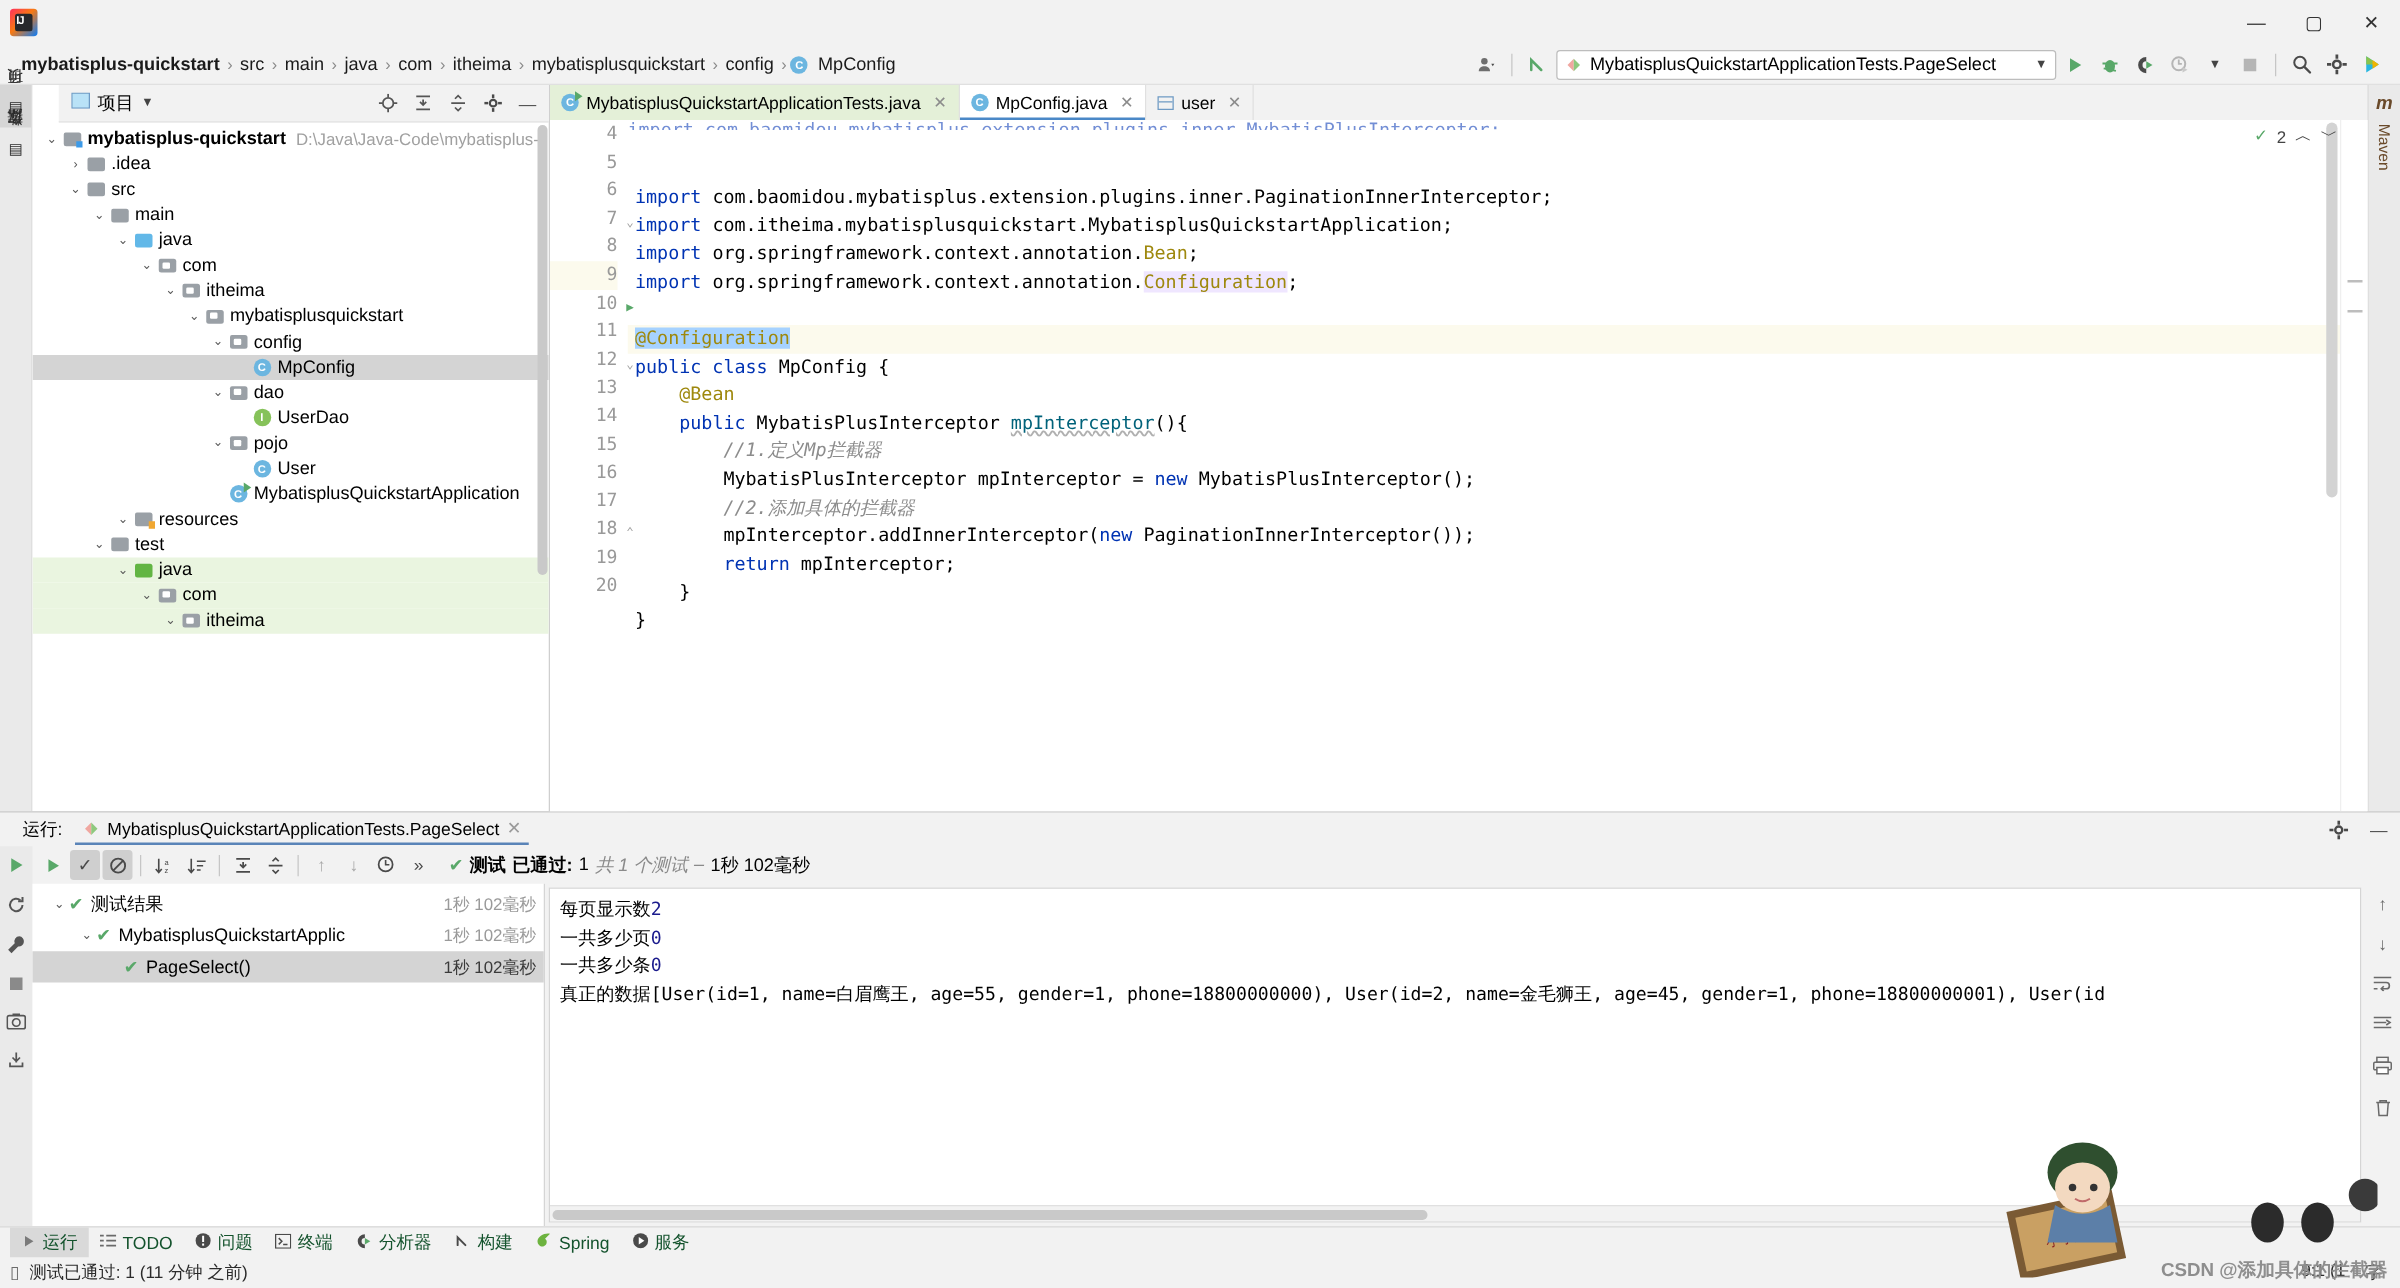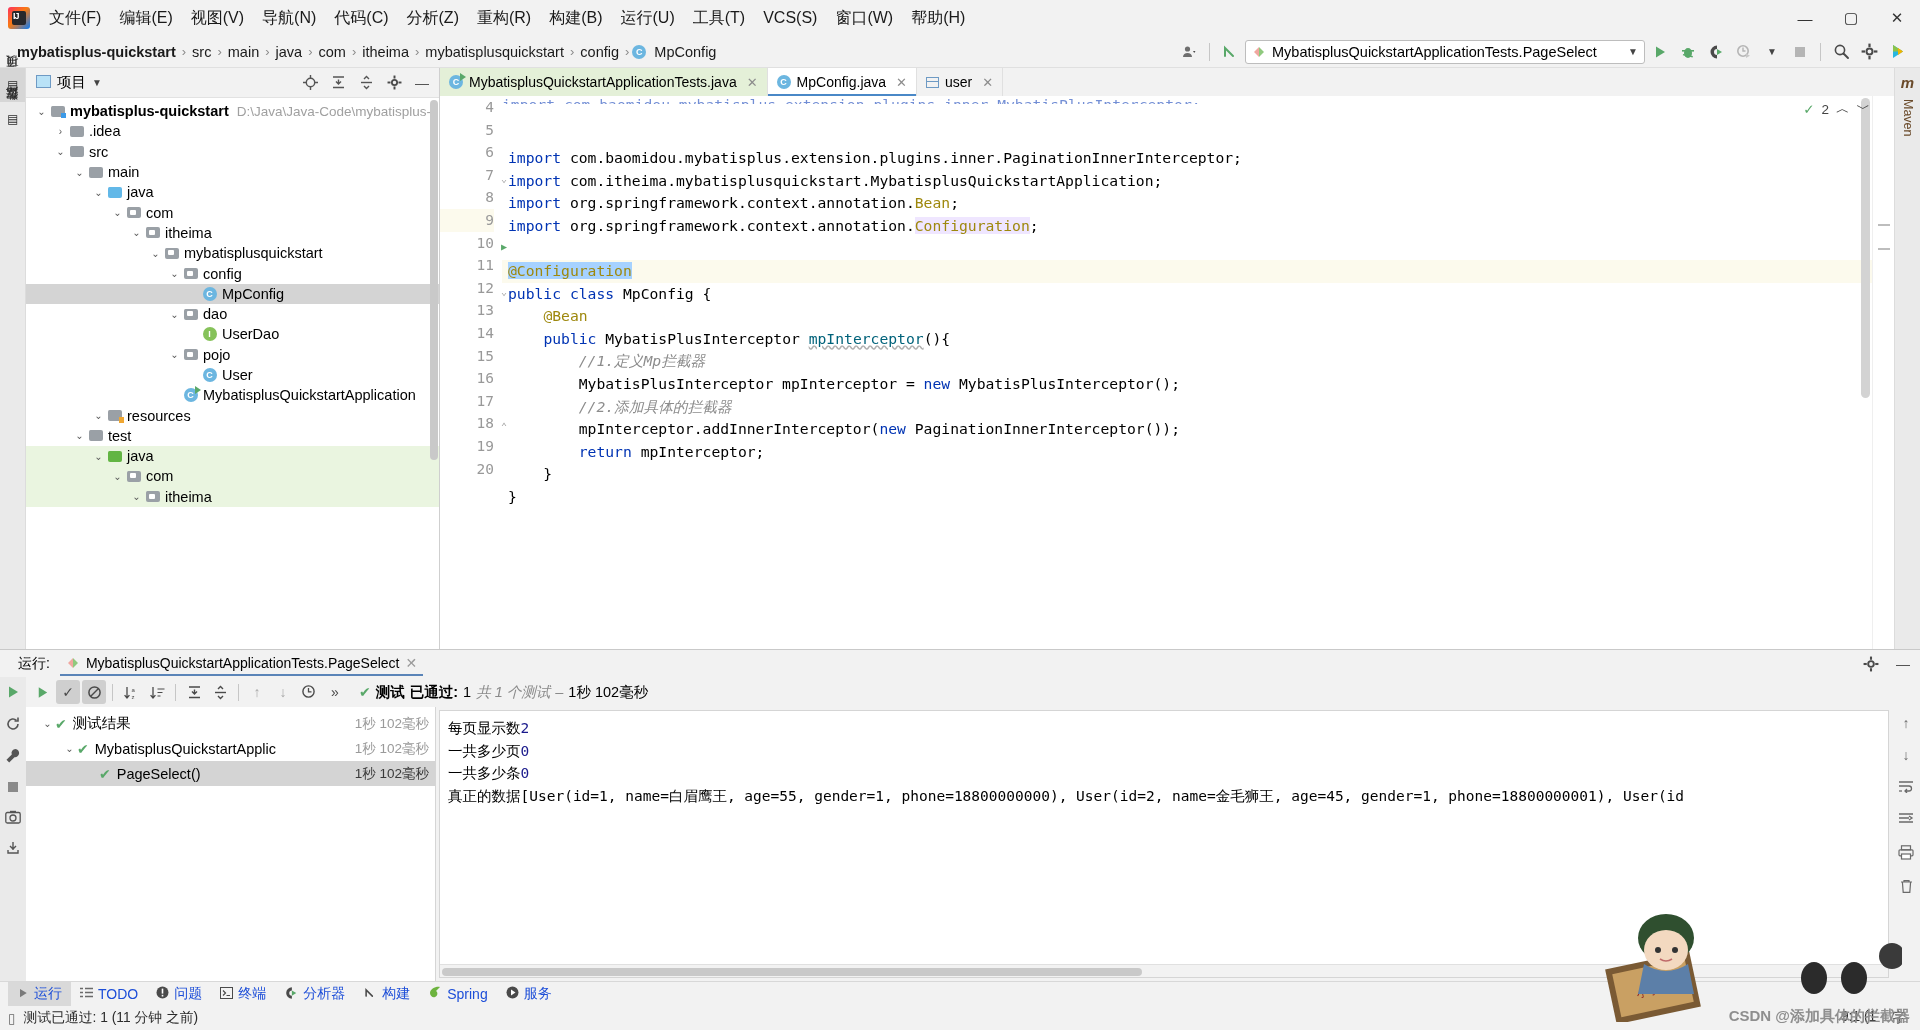--- a/index.html
+++ b/index.html
@@ -40,21 +40,21 @@
   .mid { flex: 1; display: flex; min-height: 0; }
   .leftrail, .rightrail { width: 26px; background: #eaeaea; display: flex; flex-direction: column; align-items: center; flex: none; border-right: 1px solid #dcdcdc; }
   .rightrail { border-right: none; border-left: 1px solid #dcdcdc; }
   .rail-tab { writing-mode: vertical-rl; font-size: 12.5px; padding: 8px 4px; color: #2b2b2b; display: flex; align-items: center; gap: 4px; }
   .rail-tab.active { background: #d6d6d6; }
   .rail-tab.rot180 { writing-mode: vertical-rl; transform: rotate(180deg); }
   .rail-ico { font-size: 12px; }
 
   
   .project { width: 414px; background: #fff; display: flex; flex-direction: column; flex: none; border-right: 1px solid #cfcfcf; }
-  .proj-head { height: 30px; background: #f2f2f2; display: flex; align-items: center; padding: 0 6px 0 10px; gap: 6px; border-bottom: 1px solid #e2e2e2; flex: none; }
+  .proj-head { height: 30px; background: #f2f2f2; display: flex; align-items: center; padding: 0 6px 0 10px; gap: 6px; border-bottom: 1px solid #e2e2e2; flex: none; margin-left: 21px; }
   .proj-title { font-size: 14.5px; }
   .proj-head .spacer { flex: 1; }
   .ph-ico { width: 22px; height: 22px; display: flex; align-items: center; justify-content: center; color: #555; font-size: 14px; }
   .tree { flex: 1; overflow: hidden; padding-top: 3px; font-size: 14.5px; position: relative; }
   .trow { height: 20.3px; display: flex; align-items: center; white-space: nowrap; }
   .trow.sel { background: #d4d4d4; }
   .trow.green { background: #eaf5e0; }
   .twist { width: 15px; text-align: center; font-size: 10px; color: #5a5a5a; flex: none; }
   .ticon { width: 17px; margin-right: 4px; flex: none; display: inline-flex; align-items: center; justify-content: center; }
   .tlabel.bold { font-weight: bold; }
@@ -135,53 +135,38 @@
   .console { flex: 1; overflow: hidden; font-family: "DejaVu Sans Mono", monospace; font-size: 14.5px; padding: 6px 0 0 8px; }
   .cline { height: 22.5px; line-height: 22.5px; white-space: pre; }
   .num { color: #1a1a8c; }
   .hbar { height: 13px; background: #f2f2f2; border-top: 1px solid #e0e0e0; position: relative; flex: none; }
   .hbar i { position: absolute; left: 2px; top: 3px; width: 700px; height: 8px; background: #c9c9c9; border-radius: 4px; }
   .con-rail { width: 28px; background: #f2f2f2; display: flex; flex-direction: column; align-items: center; gap: 16px; padding-top: 8px; flex: none; }
   .cr-ico { color: #6a6a6a; font-size: 14px; }
 
   
   .statusbar { height: 25px; background: #f2f2f2; display: flex; align-items: center; padding-left: 8px; font-size: 14px; flex: none; border-top: 1px solid #d8d8d8; }
-  .sb-item { display: flex; align-items: center; gap: 5px; padding: 3px 9px; color: #1d4ed8; }
+  .sb-item { display: flex; align-items: center; gap: 5px; padding: 3px 9px; color: #14532d; }
   .sb-item.active { background: #d9d9d9; }
   .sb2 { height: 24px; background: #f2f2f2; display: flex; align-items: center; padding: 0 14px 0 8px; font-size: 13.8px; color: #2b2b2b; flex: none; }
   .sb2 .spacer { flex: 1; }
   .sb2 .right { display: flex; align-items: flex-start; gap: 16px; }
 
   
   .mascot { position: absolute; right: 128px; bottom: 8px; width: 200px; height: 120px; pointer-events: none; }
   .watermark { position: absolute; right: 10px; bottom: 4px; font-size: 15px; color: #8e8e8e; font-weight: bold; pointer-events: none; }
   .ornament { position: absolute; right: 18px; bottom: 32px; width: 110px; height: 60px; pointer-events: none; }
 </style>
 </head>
 <body>
 
 <div class="app">
 
   <div class="titlebar">
     <div class="ij-logo"></div>
-    <div class="menu">
-      <div class="menu-item">文件(F)</div>
-      <div class="menu-item">编辑(E)</div>
-      <div class="menu-item">视图(V)</div>
-      <div class="menu-item">导航(N)</div>
-      <div class="menu-item">代码(C)</div>
-      <div class="menu-item">分析(Z)</div>
-      <div class="menu-item">重构(R)</div>
-      <div class="menu-item">构建(B)</div>
-      <div class="menu-item">运行(U)</div>
-      <div class="menu-item">工具(T)</div>
-      <div class="menu-item">VCS(S)</div>
-      <div class="menu-item">窗口(W)</div>
-      <div class="menu-item">帮助(H)</div>
-    </div>
     <div class="win-buttons">
       <div class="win-btn">—</div>
       <div class="win-btn">▢</div>
       <div class="win-btn close">✕</div>
     </div>
   </div>
 
   <div class="navbar">
     <div class="crumbs">
       <span class="crumb bold">mybatisplus-quickstart</span>

